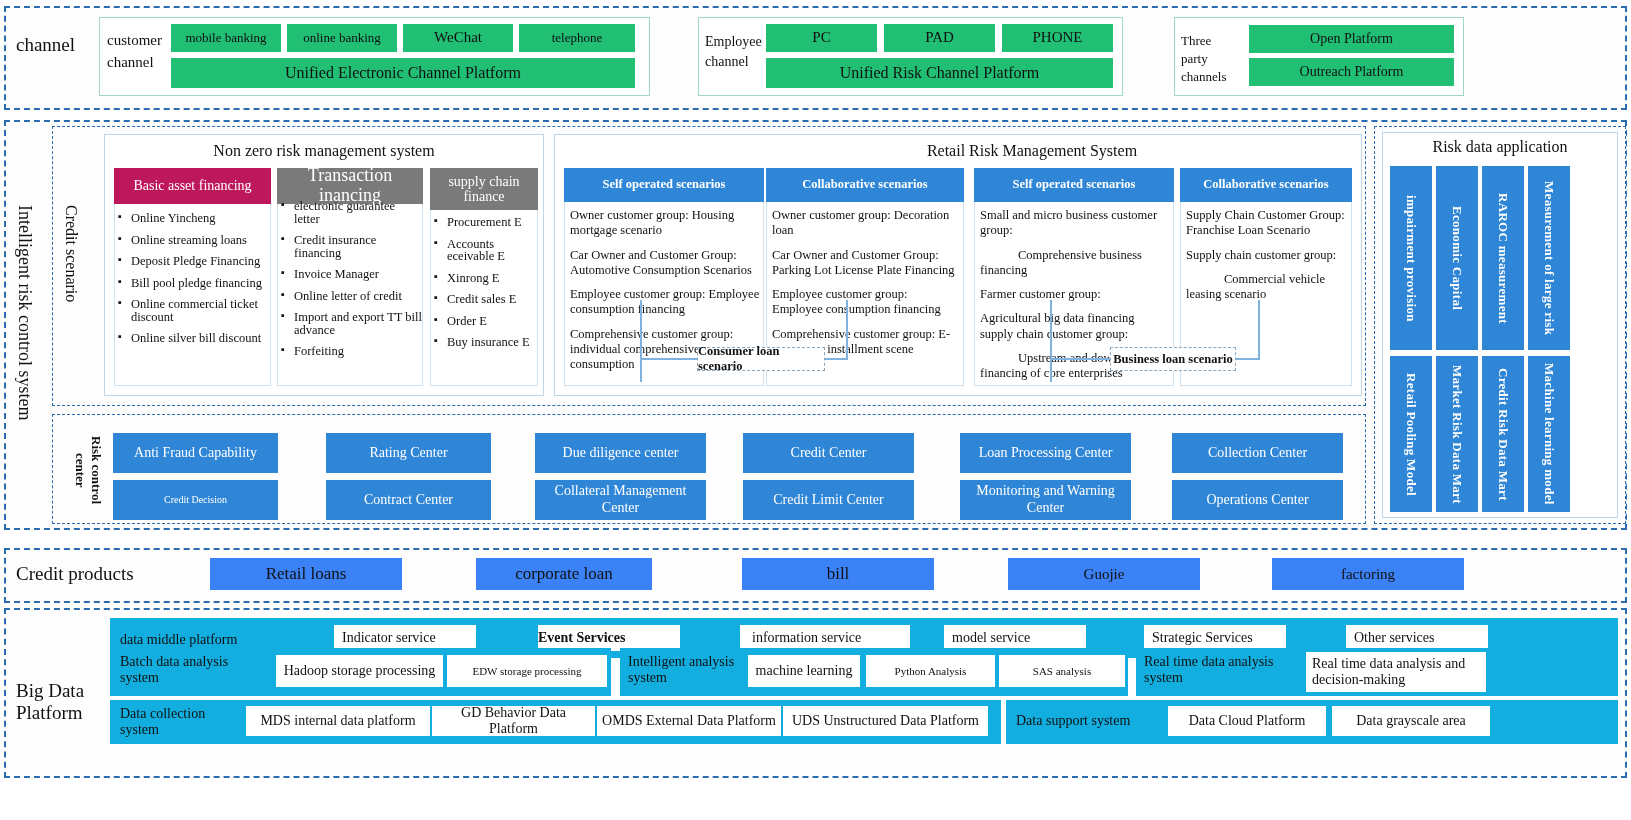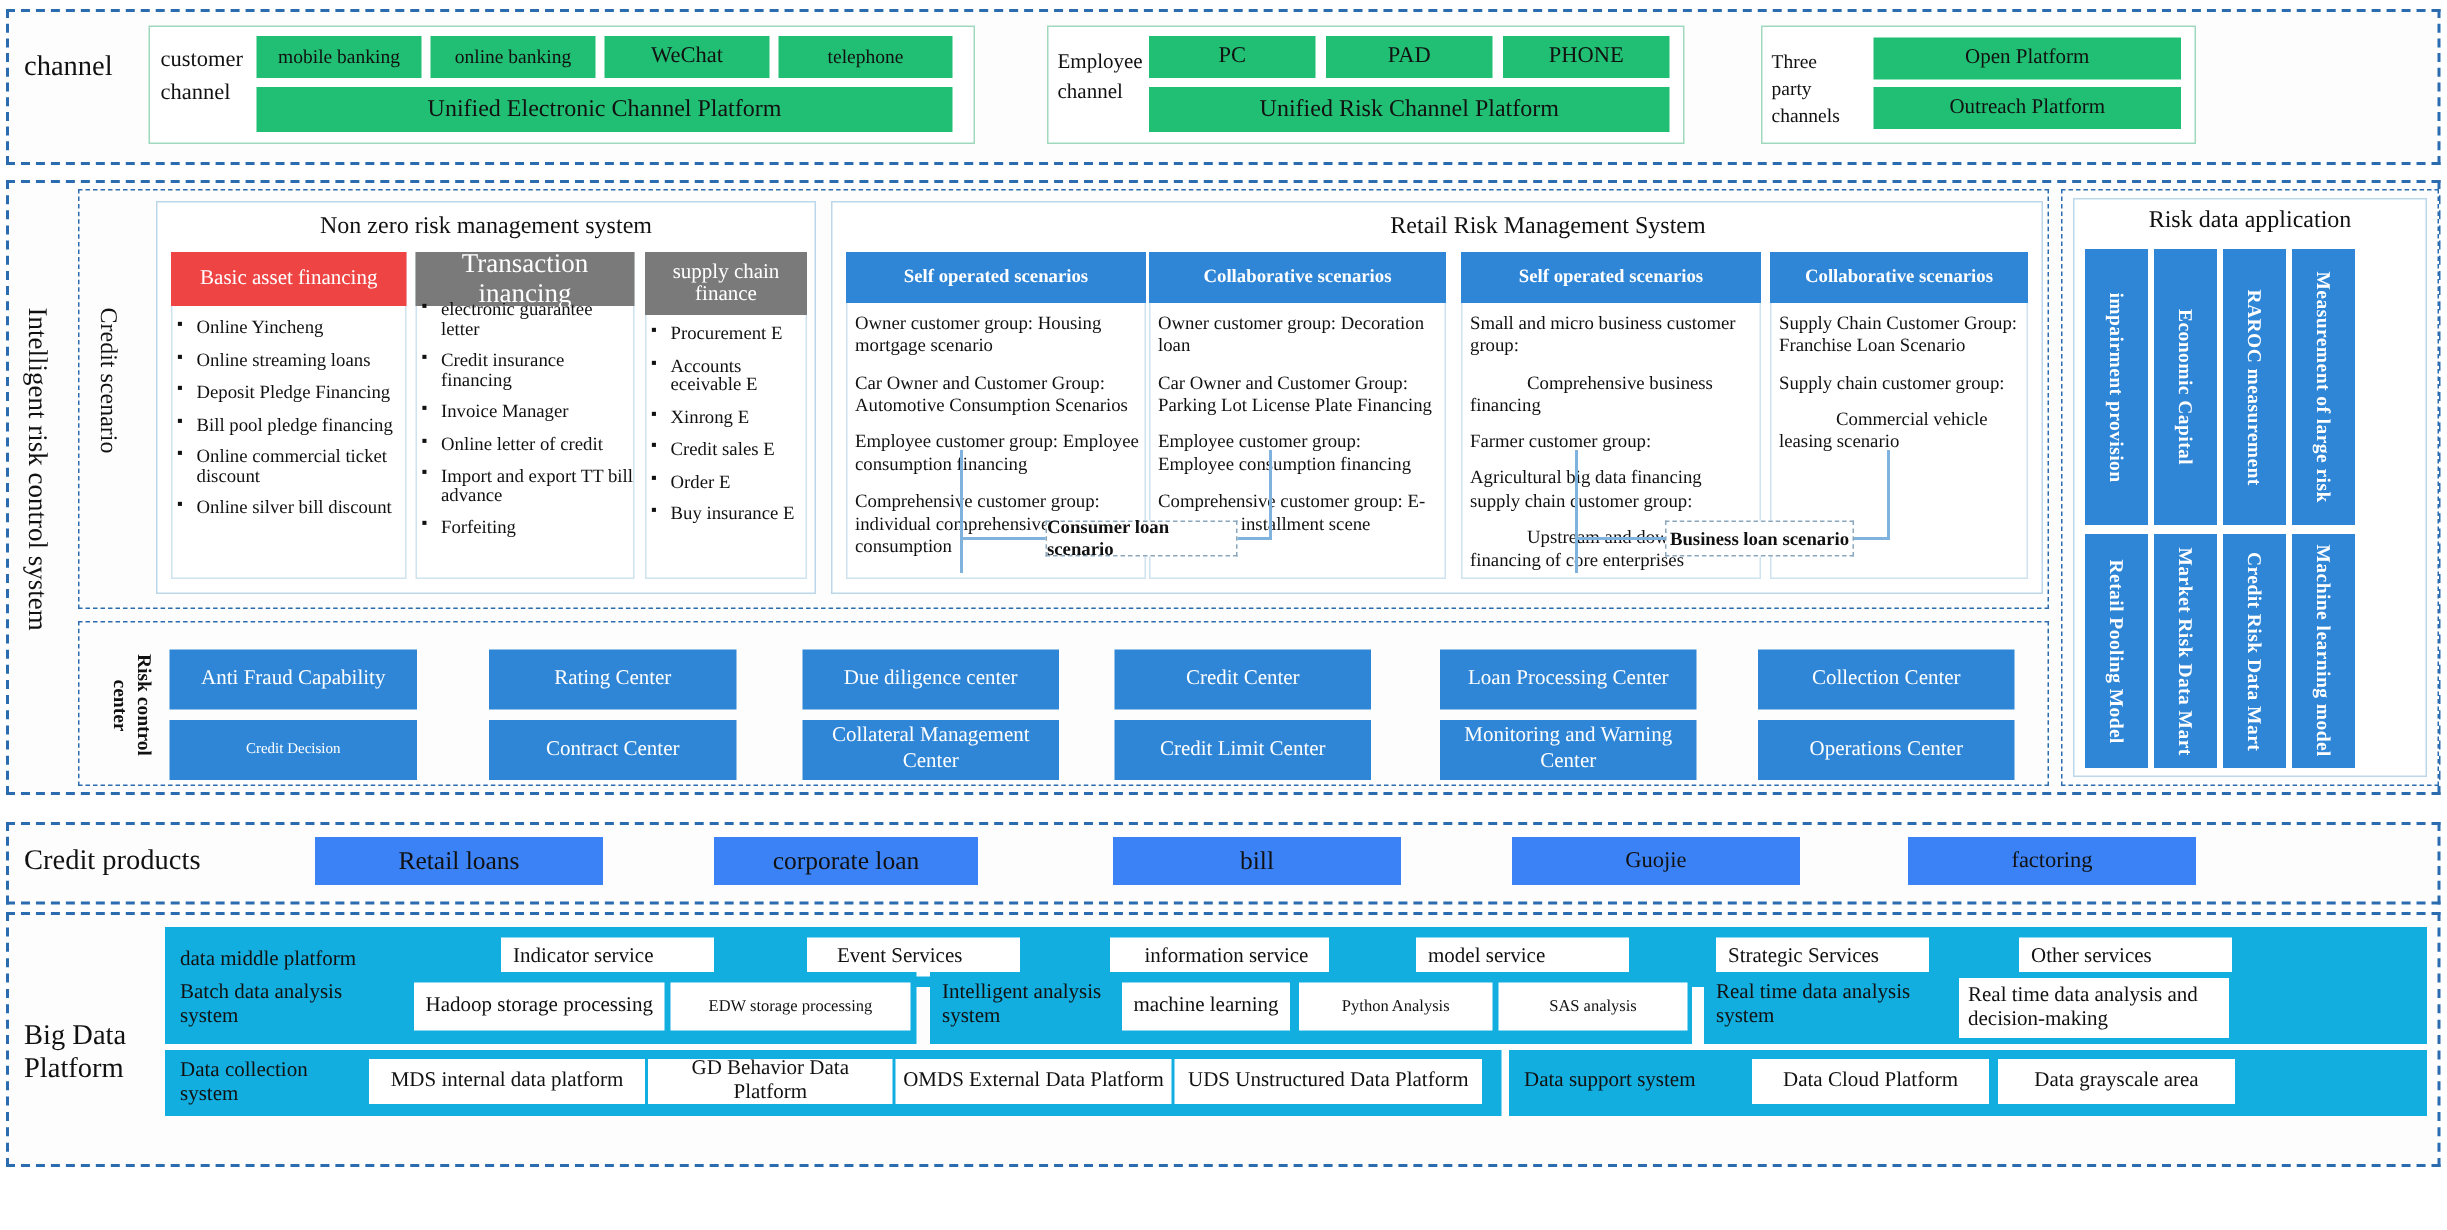--- a/index.html
+++ b/index.html
@@ -202,21 +202,21 @@
   <div class="band" style="left:4px;top:120px;width:1623px;height:410px;"></div>
   <div class="vlabel" style="left:14px;top:205px;font-size:18px;">Intelligent risk control system</div>
 
   <div class="band" style="left:52px;top:126px;width:1314px;height:280px;border-width:1px;"></div>
   <div class="vlabel" style="left:62px;top:205px;font-size:16px;">Credit scenario</div>
 
   <div class="panel" style="left:104px;top:134px;width:440px;height:262px;"></div>
   <div class="panel-title" style="left:104px;top:142px;width:440px;">Non zero risk management system</div>
 
   <div class="col" style="left:114px;top:168px;width:157px;height:218px;"></div>
-  <div class="col-head dark-head blue" style="left:114px;top:168px;width:157px;height:36px;background:#ef4444;font-size:14px;">Basic asset financing</div>
+  <div class="col-head dark-head blue" style="left:114px;top:168px;width:157px;height:36px;background:#be185d;font-size:14px;">Basic asset financing</div>
   <div class="bullets" style="left:118px;top:212px;width:152px;">
     <div>Online Yincheng</div>
     <div>Online streaming loans</div>
     <div>Deposit Pledge Financing</div>
     <div>Bill pool pledge financing</div>
     <div>Online commercial ticket discount</div>
     <div>Online silver bill discount</div>
   </div>
 
   <div class="col" style="left:277px;top:168px;width:146px;height:218px;"></div>
@@ -329,22 +329,22 @@
   <div class="cyan" style="left:1008px;top:558px;width:192px;height:32px;display:flex;align-items:center;justify-content:center;font-size:15px;">Guojie</div>
   <div class="cyan" style="left:742px;top:558px;width:192px;height:32px;display:flex;align-items:center;justify-content:center;font-size:17px;">bill</div>
   <div class="cyan" style="left:1272px;top:558px;width:192px;height:32px;display:flex;align-items:center;justify-content:center;font-size:15px;">factoring</div>
 
   <div class="band" style="left:4px;top:608px;width:1623px;height:170px;"></div>
   <div class="band-label" style="left:16px;top:680px;width:86px;line-height:1.15;white-space:normal;"><span>Big Data Platform</span></div>
 
   <div class="cyanbar" style="left:110px;top:618px;width:1508px;height:40px;"></div>
   <div class="cyanlabel" style="left:120px;top:632px;width:180px;">data middle platform</div>
   <div class="whitechip" style="left:334px;top:625px;width:142px;height:26px;justify-content:flex-start;padding-left:8px;">Indicator service</div>
-  <div class="whitechip" style="left:538px;top:625px;width:142px;height:26px;justify-content:flex-start;padding-left:20px;">Event Services</div>
-  <div class="whitechip" style="left:740px;top:625px;width:146px;height:26px;justify-content:flex-start;padding-left:23px;">information service</div>
+  <div class="whitechip" style="left:538px;top:625px;width:142px;height:26px;justify-content:flex-start;padding-left:0;font-weight:bold;">Event Services</div>
+  <div class="whitechip" style="left:740px;top:625px;width:170px;height:26px;justify-content:flex-start;padding-left:12px;">information service</div>
   <div class="whitechip" style="left:944px;top:625px;width:142px;height:26px;justify-content:flex-start;padding-left:8px;">model service</div>
   <div class="whitechip" style="left:1144px;top:625px;width:142px;height:26px;justify-content:flex-start;padding-left:8px;">Strategic Services</div>
   <div class="whitechip" style="left:1346px;top:625px;width:142px;height:26px;justify-content:flex-start;padding-left:8px;">Other services</div>
 
   <div class="cyanbar" style="left:110px;top:648px;width:501px;height:48px;"></div>
   <div class="cyanlabel" style="left:120px;top:654px;width:130px;">Batch data analysis system</div>
   <div class="whitechip" style="left:276px;top:655px;width:167px;height:32px;">Hadoop storage processing</div>
   <div class="whitechip small" style="left:447px;top:655px;width:160px;height:32px;">EDW storage processing</div>
 
   <div class="cyanbar" style="left:620px;top:648px;width:508px;height:48px;"></div>

